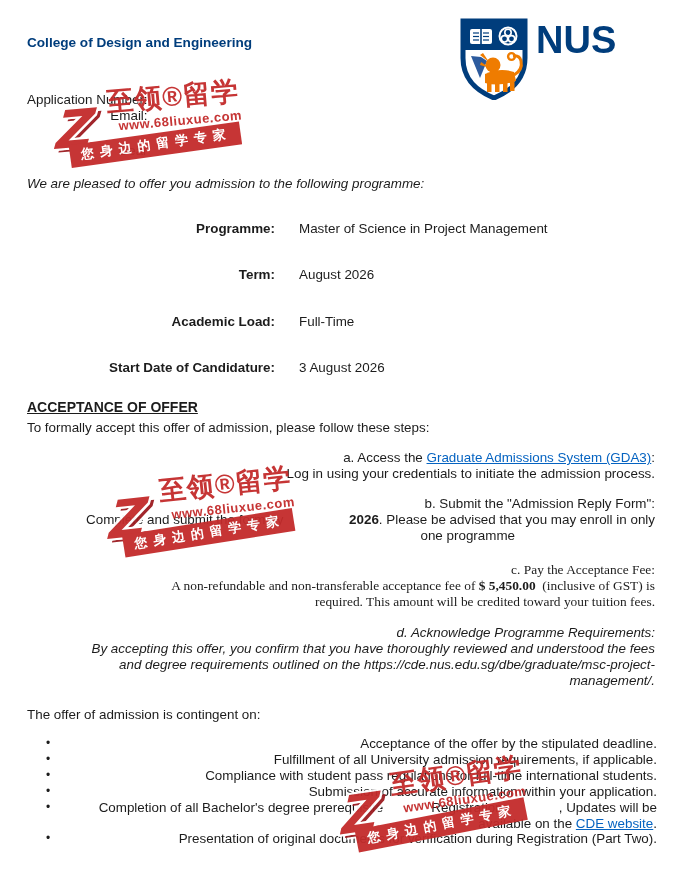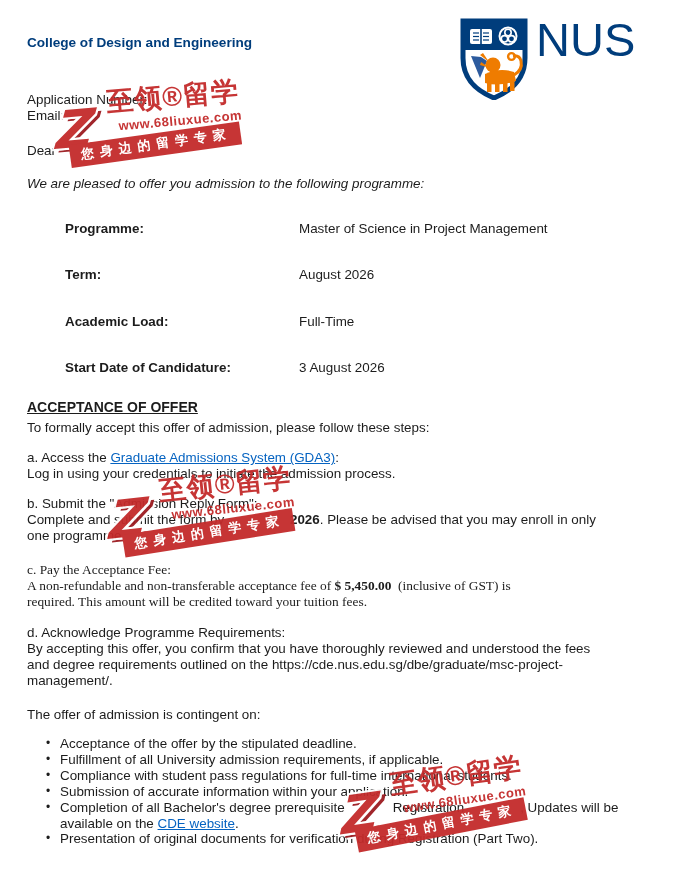--- a/index.html
+++ b/index.html
@@ -1,43 +1,43 @@
 <!DOCTYPE html>
 <html><head>
 <meta charset="utf-8">
 <style>
   html,body{margin:0;padding:0;background:#fff;}
   .page{
     position:relative;width:680px;height:893px;background:#fff;overflow:hidden;
-    font-family:"Liberation Sans",sans-serif;font-size:13.4px;line-height:15.9px;color:#1c1c1c;
+    font-family:"Liberation Sans",sans-serif;font-size:13.4px;line-height:15.9px;color:#1c1c1c;text-align:right;
   }
   .abs{position:absolute;}
   
   .college{left:27px;top:35px;font-weight:bold;font-size:13.6px;color:#003D7C;}
   .logo{left:459px;top:18px;display:flex;align-items:flex-start;}
   .logo-text{margin-left:7px;}
-  .nus-acronym{font-weight:normal;font-size:47px;line-height:44px;color:#003D7C;letter-spacing:0px;}
+  .nus-acronym{font-weight:bold;font-size:38px;line-height:44px;color:#003D7C;letter-spacing:0px;}
   .nus-sub{font-size:12.5px;line-height:15px;color:#003D7C;margin-top:2px;}
   
   .fields{left:27px;top:92px;}
   .fields .salutation{margin-top:19px;}
   
   .intro{left:27px;top:176px;font-style:italic;}
   
   .prog{left:65px;top:221px;width:560px;}
   .prog-row{display:flex;margin-bottom:30.5px;gap:24px;}
   .prog-label{width:210px;font-weight:bold;}
   
   .acc-heading{left:27px;top:400px;font-weight:bold;font-size:14px;text-decoration:underline;}
   .acc-intro{left:27px;top:420px;}
   .para{left:27px;width:628px;}
   .step-a{top:450px;}
   .step-b{top:496px;}
   .step-c{top:562px;font-family:Liberation Serif, serif;}
-  .step-d{top:625px;}
+  .step-d{top:625px;font-style:italic;}
   .contingent-intro{left:27px;top:707px;}
   .bullets{left:27px;top:736px;width:630px;}
   .bullets ul{margin:0;padding:0;list-style:none;}
   .bullets li{padding-left:33px;position:relative;}
   .bullets li::before{content:"•";position:absolute;left:19px;top:0;font-size:12px;}
   a.doclink{color:#0563C1;text-decoration:underline;cursor:pointer;}
   a.doclink.bold{font-weight:normal;}
   b{font-weight:bold;}
   .sp{display:inline-block;}
   .sp-date{width:62px;}

